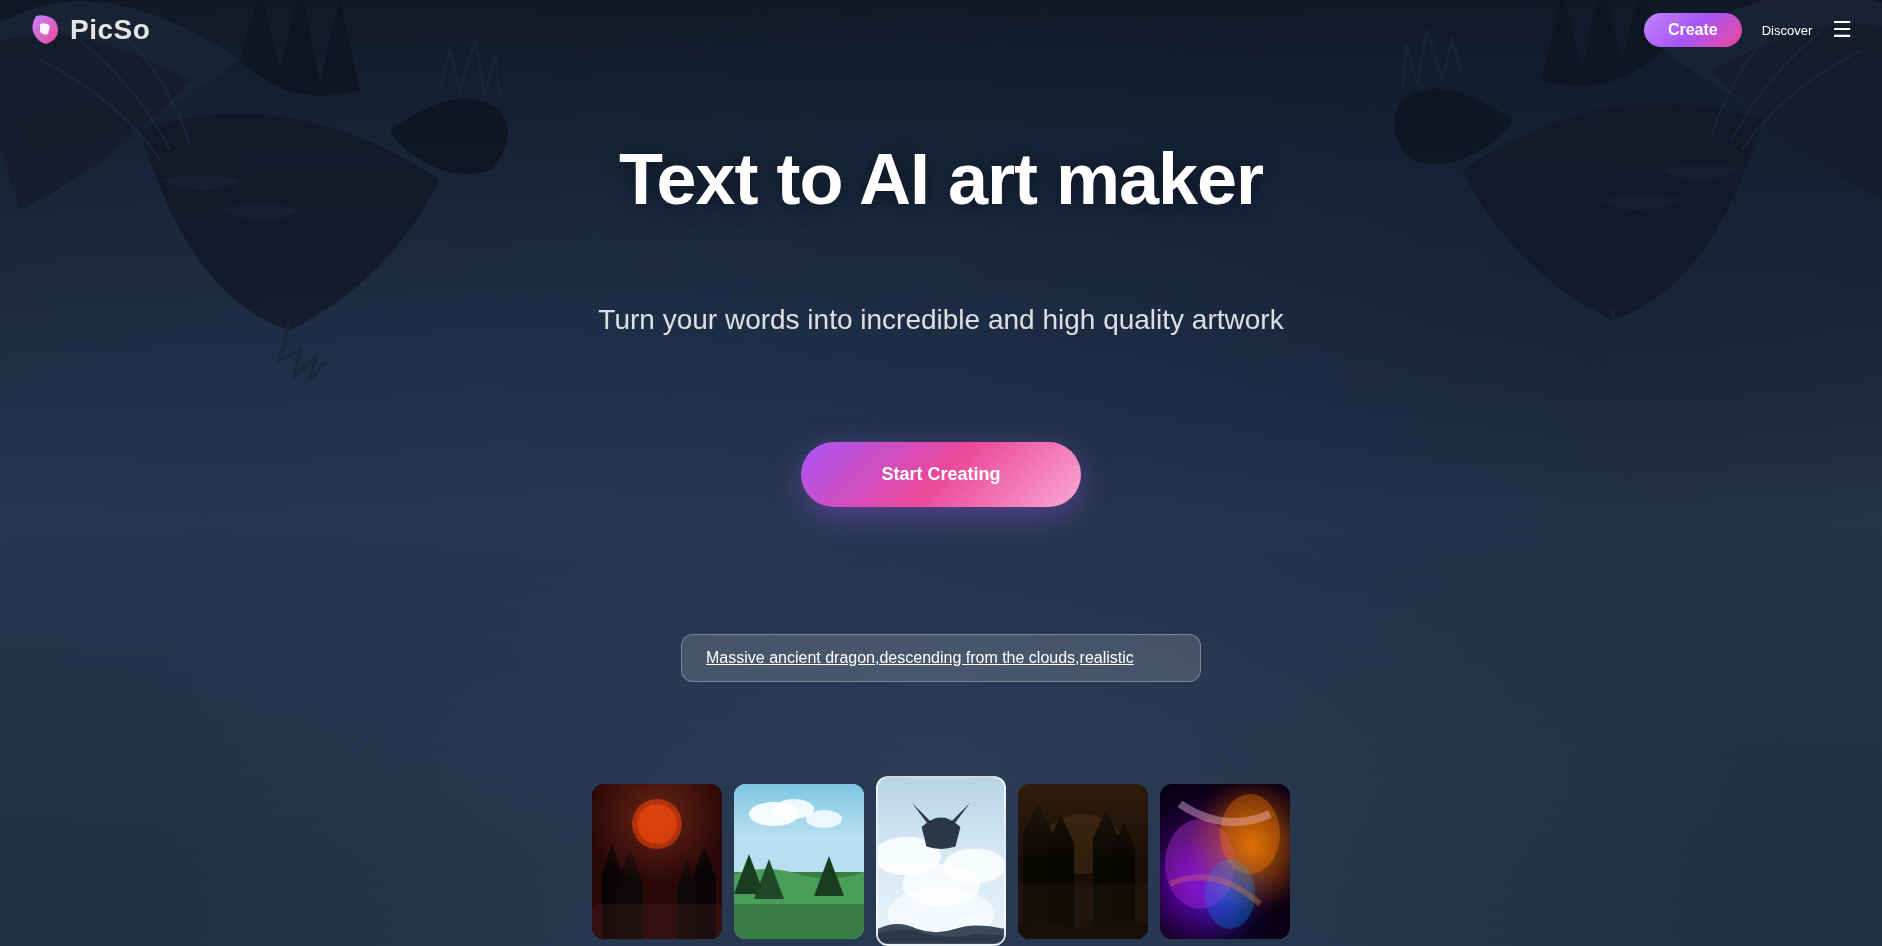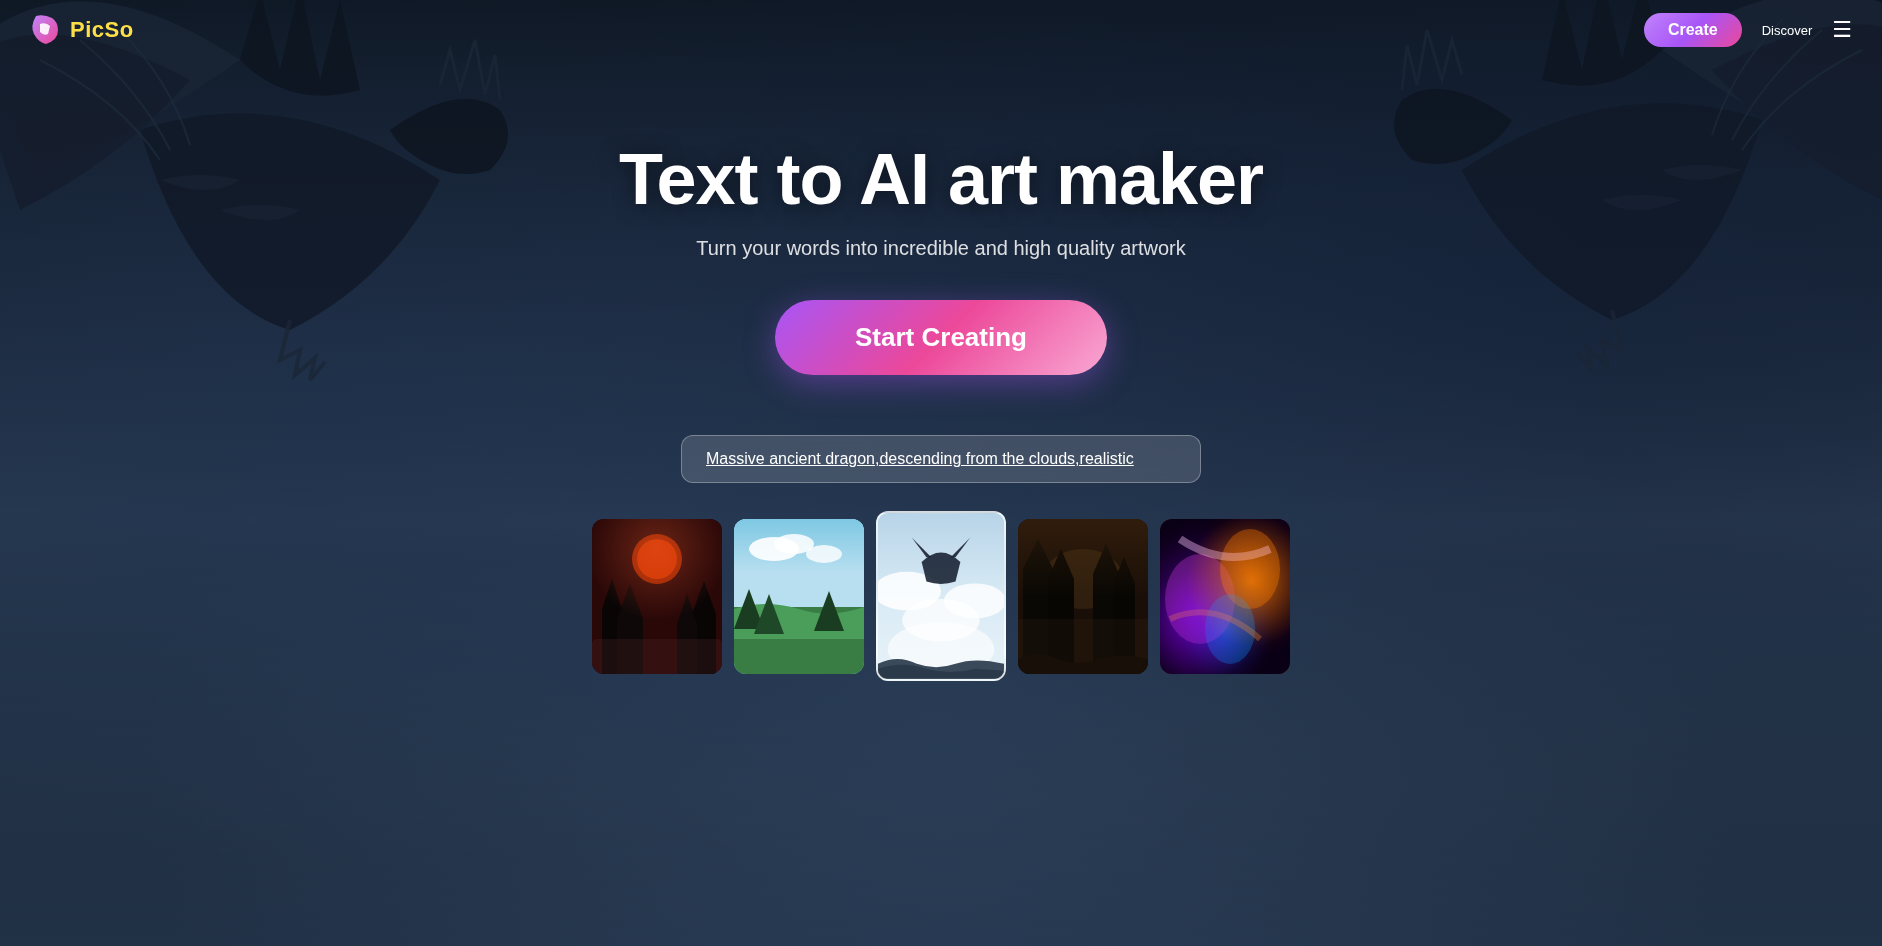--- a/index.html
+++ b/index.html
@@ -77,22 +77,22 @@
       align-items: center;
       gap: 8px;
     }
 
     .logo-icon {
       width: 32px;
       height: 32px;
     }
 
     .logo-text {
-      color: #fde047;
-      font-size: 22px;
+      color: #e5e5e5;
+      font-size: 28px;
       font-weight: 600;
       letter-spacing: 0.5px;
     }
 
     .nav-right {
       display: flex;
       align-items: center;
       gap: 20px;
     }
 
@@ -126,51 +126,51 @@
     
     .hero-content {
       position: absolute;
       top: 0;
       left: 0;
       right: 0;
       bottom: 0;
       display: flex;
       flex-direction: column;
       align-items: center;
-      justify-content: flex-start;
+      justify-content: space-between;
       padding-top: 140px;
       z-index: 10;
     }
 
     .main-title {
       font-size: 72px;
       font-weight: 800;
       color: #ffffff;
       text-align: center;
       line-height: 1.1;
       letter-spacing: -1px;
       margin-bottom: 18px;
       text-shadow: 0 2px 20px rgba(0,0,0,0.5);
     }
 
     .subtitle {
-      font-size: 20px;
+      font-size: 28px;
       color: rgba(255,255,255,0.85);
       text-align: center;
       margin-bottom: 40px;
       font-weight: 400;
     }
 
     .btn-start-creating {
       background: linear-gradient(135deg, #a855f7 0%, #ec4899 50%, #f9a8d4 100%);
       color: #ffffff;
       border: none;
       border-radius: 50px;
       padding: 22px 80px;
-      font-size: 26px;
+      font-size: 18px;
       font-weight: 700;
       cursor: pointer;
       margin-bottom: 60px;
       box-shadow: 0 8px 32px rgba(168,85,247,0.4);
     }
 
     
     .prompt-input-wrapper {
       position: relative;
       margin-bottom: 28px;

